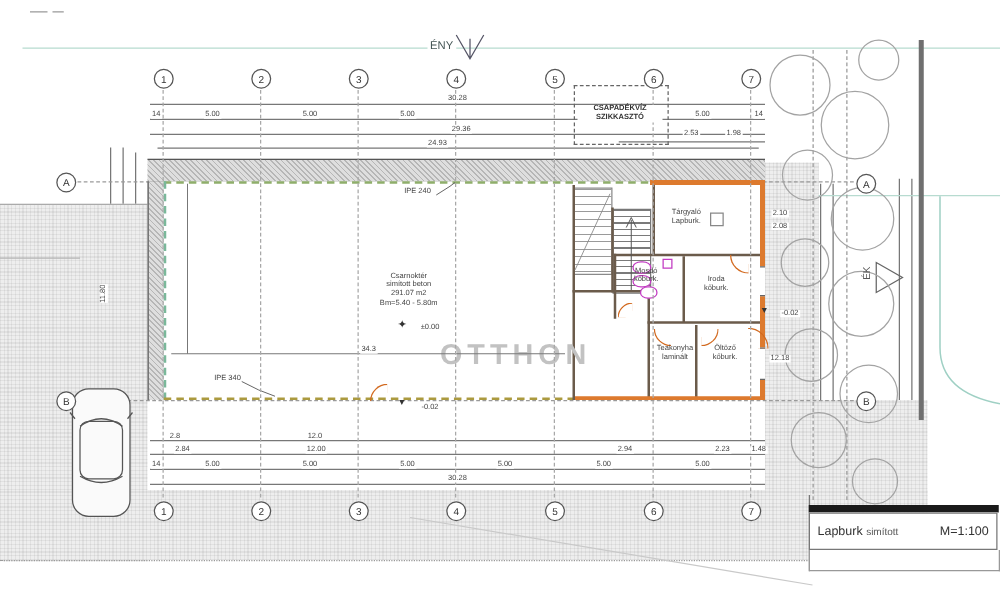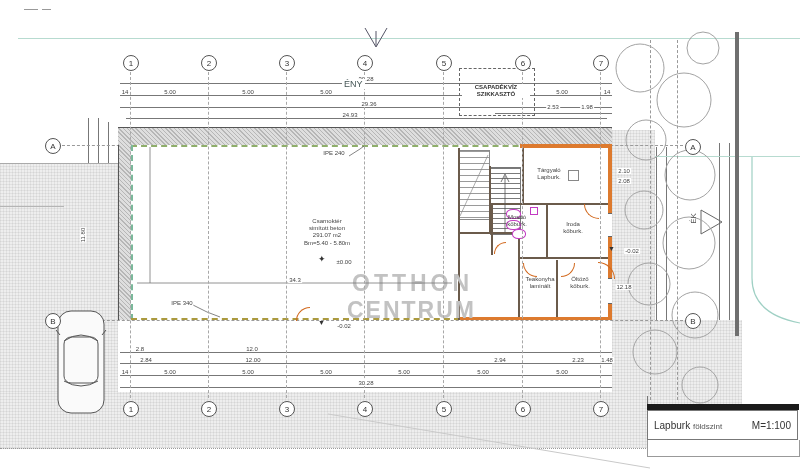--- a/index.html
+++ b/index.html
@@ -219,25 +219,24 @@
   <div class="abs bubble" style="left:685px;top:313px;">
       <span>B</span>
     </div>
 
   <div class="abs" style="left:459px;top:68px;width:74px;height:46px;border:1px dashed #666;z-index:40;"></div>
   <div class="abs" style="left:462px;top:84px;width:68px;text-align:center;font-size:6px;font-weight:bold;line-height:1.2;background:#fff;z-index:50;">
     <div>CSAPADÉKVÍZ</div>
     <div>SZIKKASZTÓ</div>
   </div>
 
-  <span class="abs" style="left:342px;top:31px;font-size:9px;color:#455;background:#fff;padding:0 2px;z-index:50;margin-top:48px;">ÉNY</span>
+  <span class="abs" style="left:342px;top:31px;font-size:9px;color:#455;background:#fff;padding:0 2px;z-index:50;">ÉNY</span>
   <span class="abs" style="left:688px;top:214px;font-size:8px;color:#555;transform:rotate(-90deg);z-index:50;">ÉK</span>
 
   <div class="abs watermark" style="left:352px;top:270px;font-size:23px;letter-spacing:4px;font-weight:600;">OTTHON</div>
-  <div class="abs watermark" style="left:347px;top:297px;font-size:23px;letter-spacing:2px;font-weight:600;">CENTRUM</div>
 
   <div class="abs room-label" style="left:327px;top:218px;">
     <div>Csarnoktér</div>
     <div>simított beton</div>
     <div>291.07 m2</div>
     <div>Bm=5.40 - 5.80m</div>
   </div>
 
   <div class="abs room-label" style="left:549px;top:167px;">
     <div>Tárgyaló</div>
@@ -310,19 +309,19 @@
       <path d="M6,82 Q23,92 40,82" fill="none"></path>
       <path d="M2,36 L-2,31 M44,36 L48,31" fill="none"></path>
     </g>
   </svg>
 
   <div class="abs" style="left:647px;top:396px;width:0;height:60px;border-left:1px solid #777;z-index:60;"></div>
   <div class="abs" style="left:647px;top:404px;width:152px;height:6px;background:#1a1a1a;z-index:60;"></div>
   <div class="abs whitebox" style="left:647px;top:410px;width:151px;height:30px;border:1px solid #777;display:flex;align-items:center;justify-content:space-between;padding:0 6px;box-sizing:border-box;z-index:60;">
     <span style="font-size:10px;color:#333;">
       <span>Lapburk</span>
-      <span style="font-size:8px;color:#555;">földszint</span>
+      <span style="font-size:8px;color:#555;">simított</span>
     </span>
     <span style="font-size:10px;color:#333;">M=1:100</span>
   </div>
   <div class="abs whitebox" style="left:647px;top:440px;width:151px;height:16px;border:1px solid #999;border-top:0;z-index:60;"></div>
 
 </div>
 
 </body></html>

